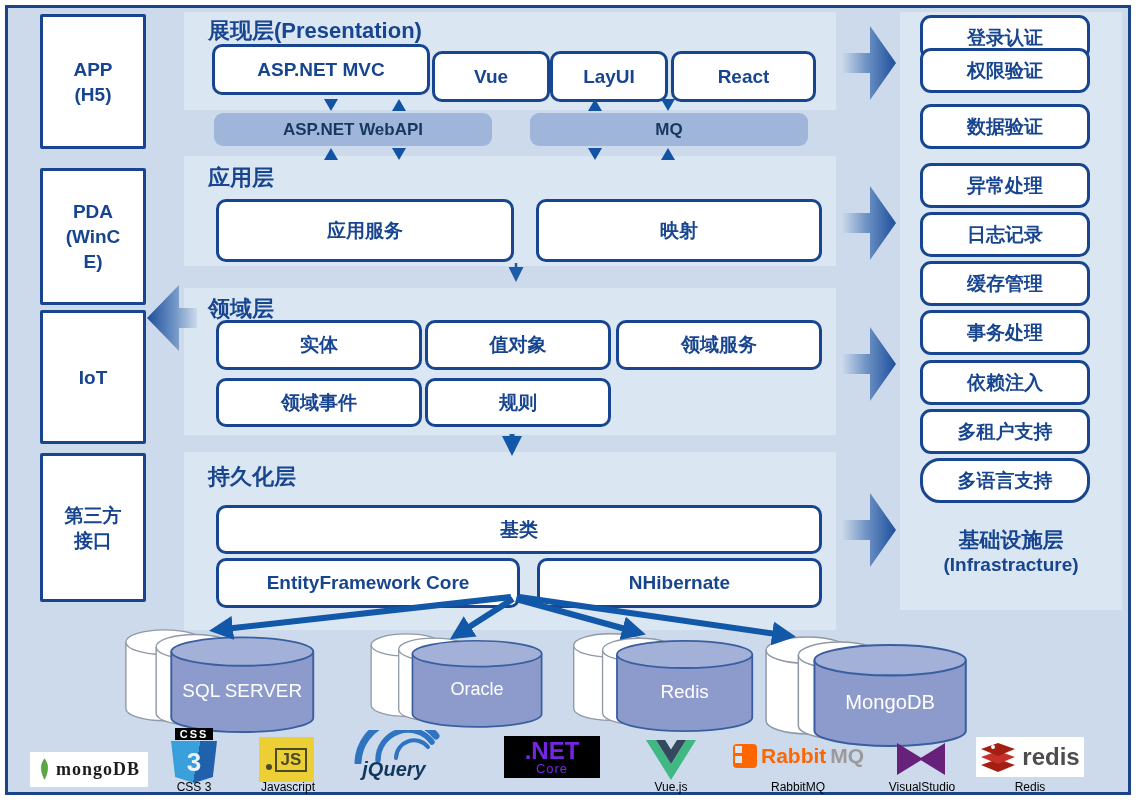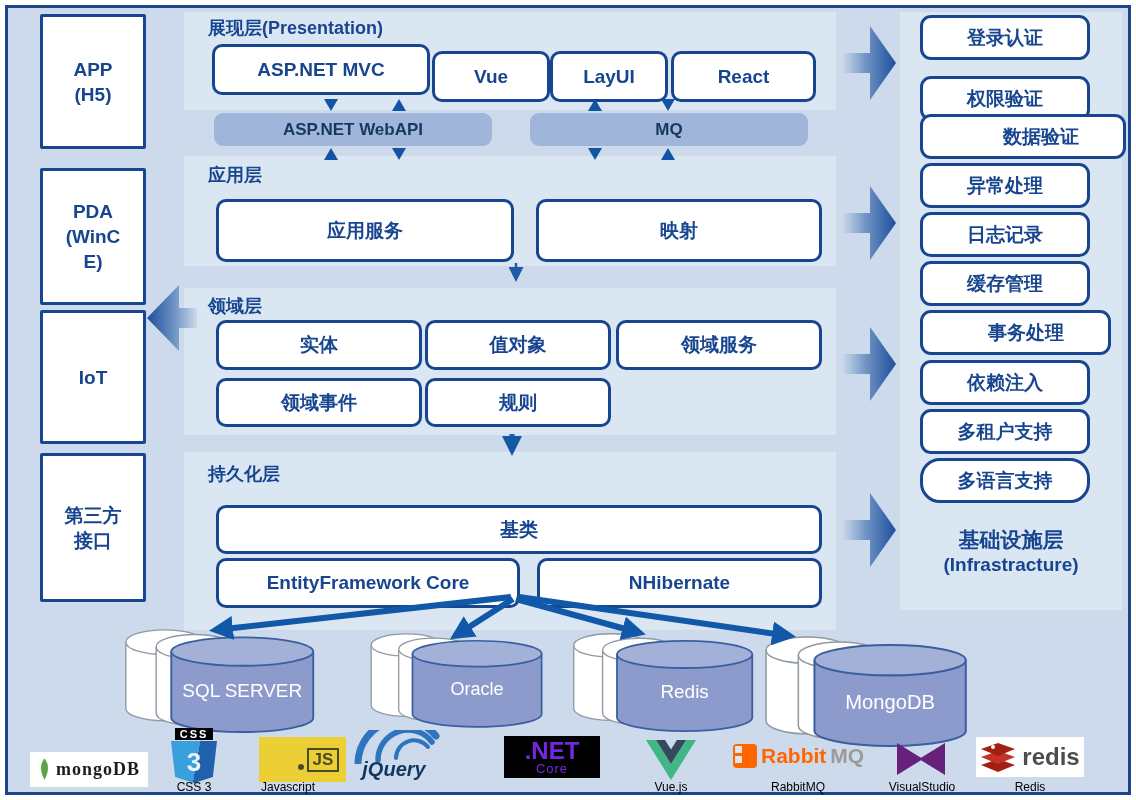--- a/index.html
+++ b/index.html
@@ -1,19 +1,19 @@
 <!DOCTYPE html>
 <html><head>
 <meta charset="utf-8">
 <style>
   html,body{margin:0;padding:0;background:#fff;font-family:"Liberation Sans",sans-serif;}
   #canvas{position:relative;width:1136px;height:800px;background:#fff;overflow:hidden;}
   .frame{position:absolute;left:5px;top:5px;width:1120px;height:784px;border:3px solid #1c4587;background:#ccdaeb;}
   .panel{position:absolute;background:#dbe6f3;}
-  .hdr{position:absolute;color:#17458f;font-weight:bold;font-size:18px;white-space:nowrap;}
+  .hdr{position:absolute;color:#17458f;font-weight:bold;font-size:22px;white-space:nowrap;}
   .wbox{position:absolute;background:#fff;border:3px solid #17458f;border-radius:10px;
         display:flex;align-items:center;justify-content:center;
         color:#17458f;font-weight:bold;font-size:19px;text-align:center;}
   .client{white-space:pre-line;line-height:25px;border-radius:2px;align-items:center;}
   .rbox{border-radius:11px;}
   .bus{position:absolute;background:#9fb6da;border-radius:9px;display:flex;align-items:center;justify-content:center;
        color:#17375e;font-size:17px;font-weight:600;}
   .tri{position:absolute;width:0;height:0;}
   .tri.up{border-left:7px solid transparent;border-right:7px solid transparent;border-bottom:12px solid #1353a4;}
   .tri.down{border-left:7px solid transparent;border-right:7px solid transparent;border-top:12px solid #1353a4;}
@@ -99,26 +99,26 @@
   <div class="wbox" style="left:425px;top:320px;width:180px;height:44px;">值对象</div>
   <div class="wbox" style="left:616px;top:320px;width:200px;height:44px;">领域服务</div>
   <div class="wbox" style="left:216px;top:378px;width:200px;height:43px;">领域事件</div>
   <div class="wbox" style="left:425px;top:378px;width:180px;height:43px;">规则</div>
 
   <div class="wbox" style="left:216px;top:505px;width:600px;height:43px;">基类</div>
   <div class="wbox" style="left:216px;top:558px;width:298px;height:44px;">EntityFramework Core</div>
   <div class="wbox" style="left:537px;top:558px;width:279px;height:44px;">NHibernate</div>
 
   <div class="wbox rbox" style="left:920px;top:15px;width:164px;height:39px;">登录认证</div>
-  <div class="wbox rbox" style="left:920px;top:76px;width:164px;height:39px;">权限验证</div>
-  <div class="wbox rbox" style="left:920px;top:114px;width:164px;height:39px;padding-left:36px;">数据验证</div>
+  <div class="wbox rbox" style="left:920px;top:48px;width:164px;height:39px;">权限验证</div>
+  <div class="wbox rbox" style="left:920px;top:104px;width:164px;height:39px;">数据验证</div>
   <div class="wbox rbox" style="left:920px;top:163px;width:164px;height:39px;">异常处理</div>
   <div class="wbox rbox" style="left:920px;top:212px;width:164px;height:39px;">日志记录</div>
   <div class="wbox rbox" style="left:920px;top:261px;width:164px;height:39px;">缓存管理</div>
-  <div class="wbox rbox" style="left:920px;top:310px;width:164px;height:39px;padding-left:21px;">事务处理</div>
+  <div class="wbox rbox" style="left:920px;top:310px;width:164px;height:39px;">事务处理</div>
   <div class="wbox rbox" style="left:920px;top:360px;width:164px;height:39px;">依赖注入</div>
   <div class="wbox rbox" style="left:920px;top:409px;width:164px;height:39px;">多租户支持</div>
   <div class="wbox rbox" style="left:920px;top:458px;width:164px;height:39px;border-radius:20px;">多语言支持</div>
 
   <div class="infra-label">
     <div class="l1">基础设施层</div>
     <div class="l2">(Infrastracture)</div>
   </div>
 
   <svg class="dbsvg" style="left:120px;top:627px;" width="218" height="106" viewBox="0 0 230 112">
@@ -198,21 +198,21 @@
   </div>
 
   <div class="logo css3" style="left:167px;top:728px;width:54px;height:58px;">
     <div class="css-word">CSS</div>
     <div class="css-shield">
         <span>3</span>
       </div>
   </div>
   <div class="cap" style="left:158px;top:780px;width:72px;">CSS 3</div>
 
-  <div class="logo jslogo" style="left:259px;top:737px;width:55px;height:45px;padding-left:32px;">
+  <div class="logo jslogo" style="left:259px;top:737px;width:55px;height:45px;">
     <span class="js-dot"></span>
     <span class="js-box">JS</span>
   </div>
   <div class="cap" style="left:250px;top:780px;width:76px;">Javascript</div>
 
   <div class="logo jq" style="left:348px;top:726px;width:92px;height:58px;">
     <svg width="92" height="34" viewBox="0 0 92 34">
       <path d="M10 32 A44 44 0 0 1 88 6" stroke="#2f74c0" stroke-width="7" fill="none" stroke-linecap="round"></path>
       <path d="M30 30 A30 30 0 0 1 84 12" stroke="#2f74c0" stroke-width="5.5" fill="none" stroke-linecap="round"></path>
       <path d="M48 28 A18 18 0 0 1 80 17" stroke="#2f74c0" stroke-width="4" fill="none" stroke-linecap="round"></path>

